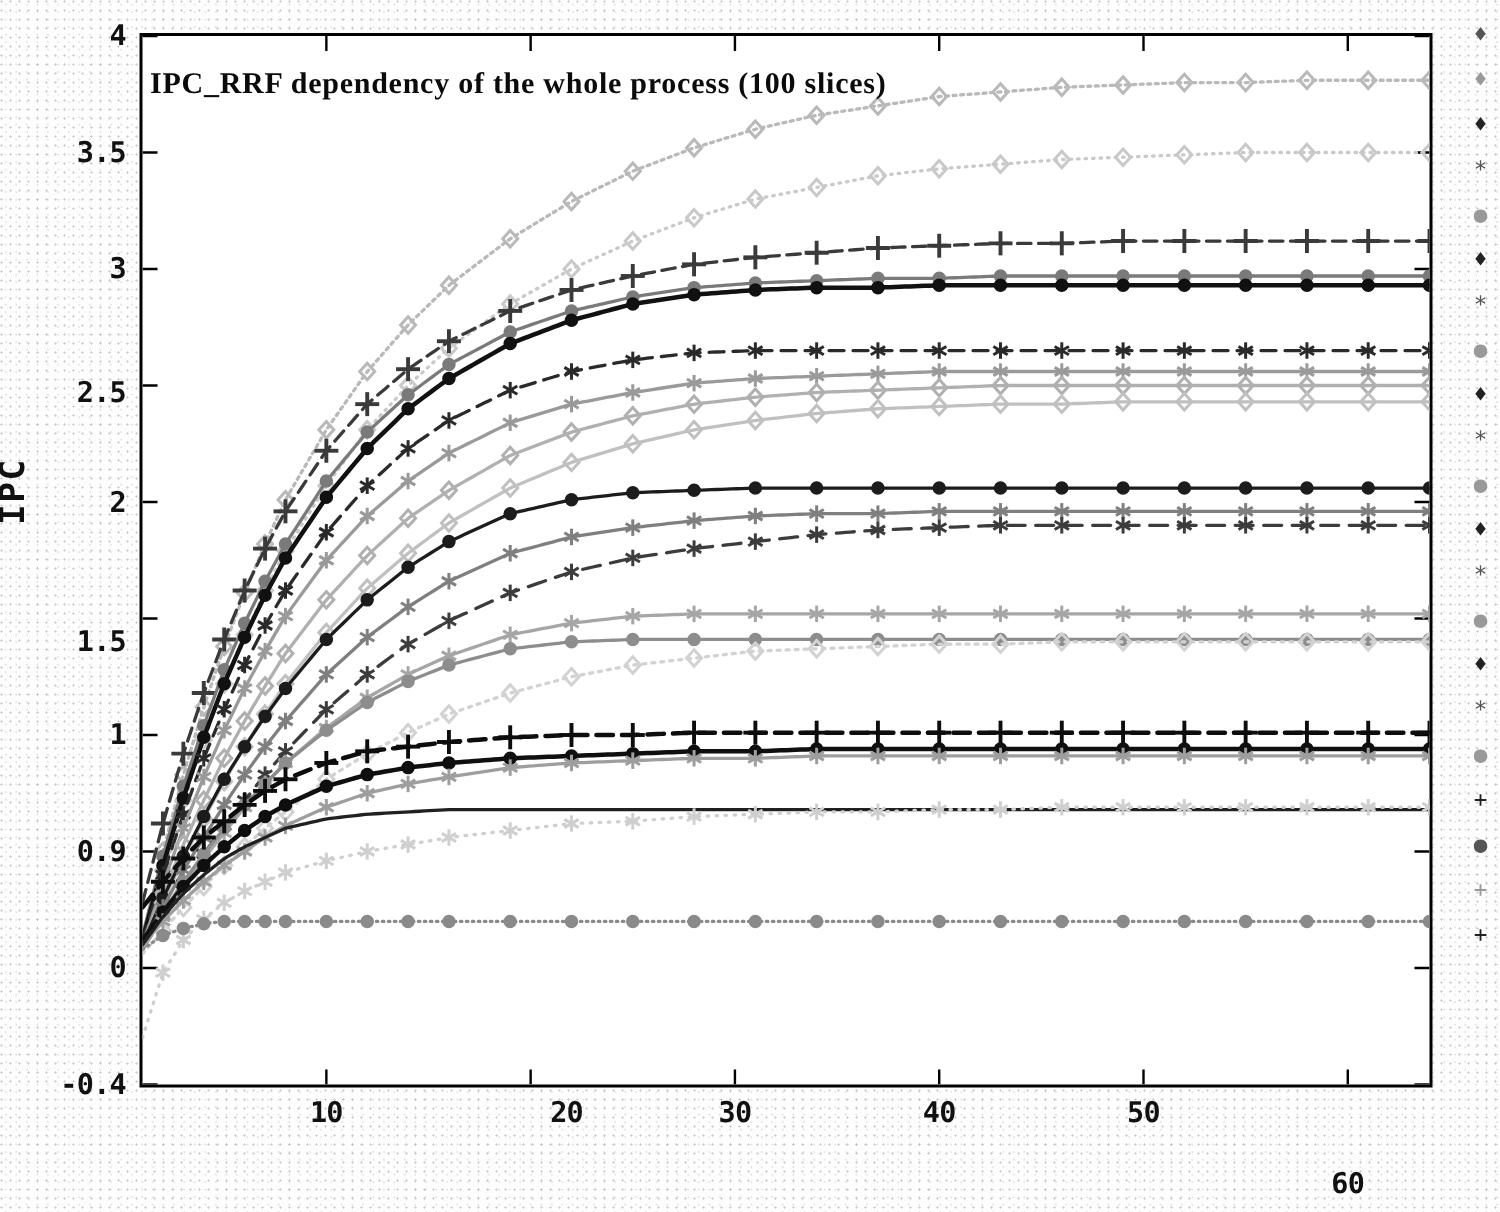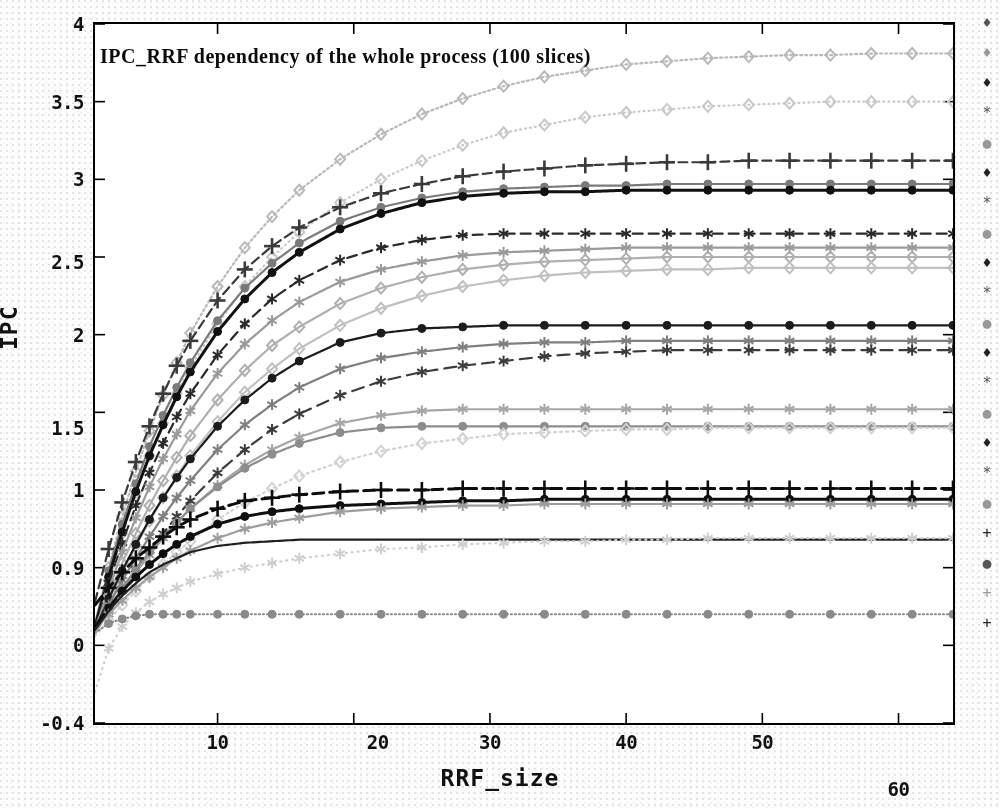--- a/index.html
+++ b/index.html
@@ -79,21 +79,20 @@
   #legend-strip .legend-mark{display:inline-block;width:18px;text-align:center;}
 </style>
 </head>
 <body>
 
 <div id="page-root"></div>
 
 <div id="figure">
 
   <div id="ylabel">IPC</div>
-  <div id="xlabel">RRF_size</div>
 
   <div id="ytick-container">
       <div class="tick-label ytick" style="left: 0px; width: 84px; top: 723px;">-0.4</div>
       <div class="tick-label ytick" style="left: 0px; width: 84px; top: 645.333px;">0</div>
       <div class="tick-label ytick" style="left: 0px; width: 84px; top: 567.667px;">0.9</div>
       <div class="tick-label ytick" style="left: 0px; width: 84px; top: 490px;">1</div>
       <div class="tick-label ytick" style="left: 0px; width: 84px; top: 412.333px; margin-top: 16px;">1.5</div>
       <div class="tick-label ytick" style="left: 0px; width: 84px; top: 334.667px;">2</div>
       <div class="tick-label ytick" style="left: 0px; width: 84px; top: 262px;">2.5</div>
       <div class="tick-label ytick" style="left: 0px; width: 84px; top: 179.333px;">3</div>

